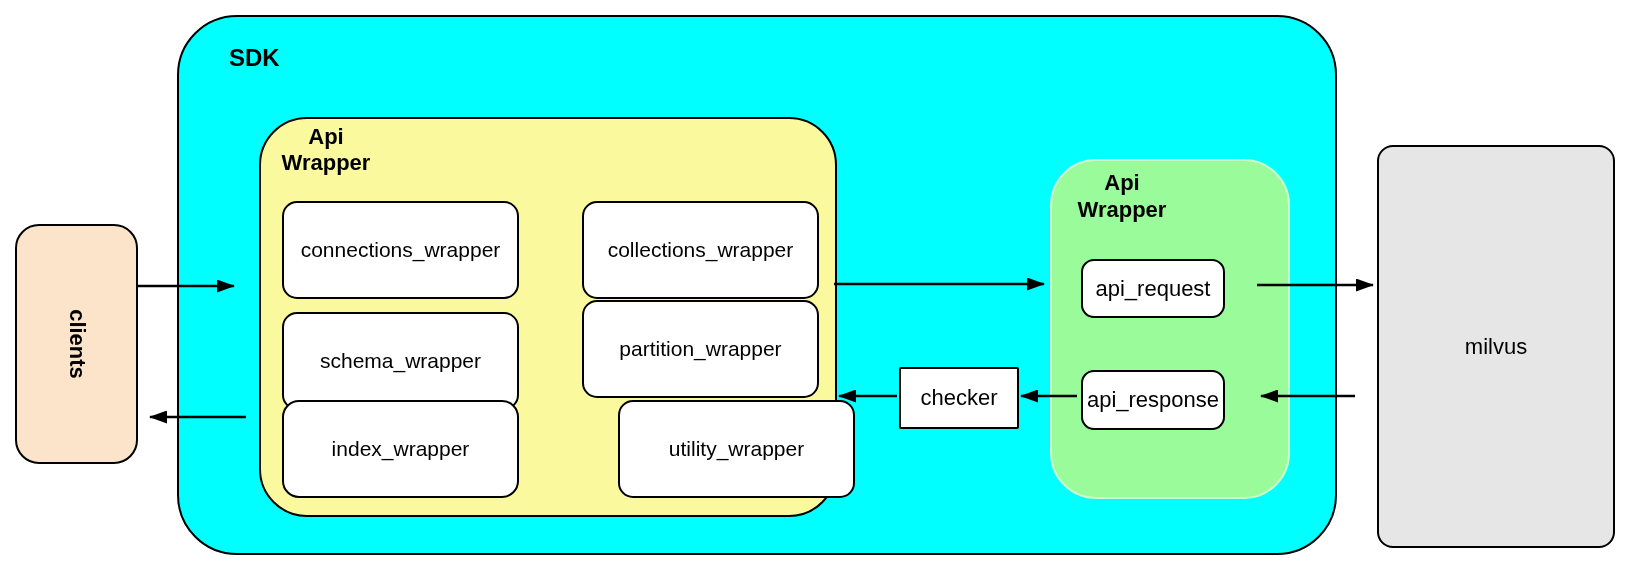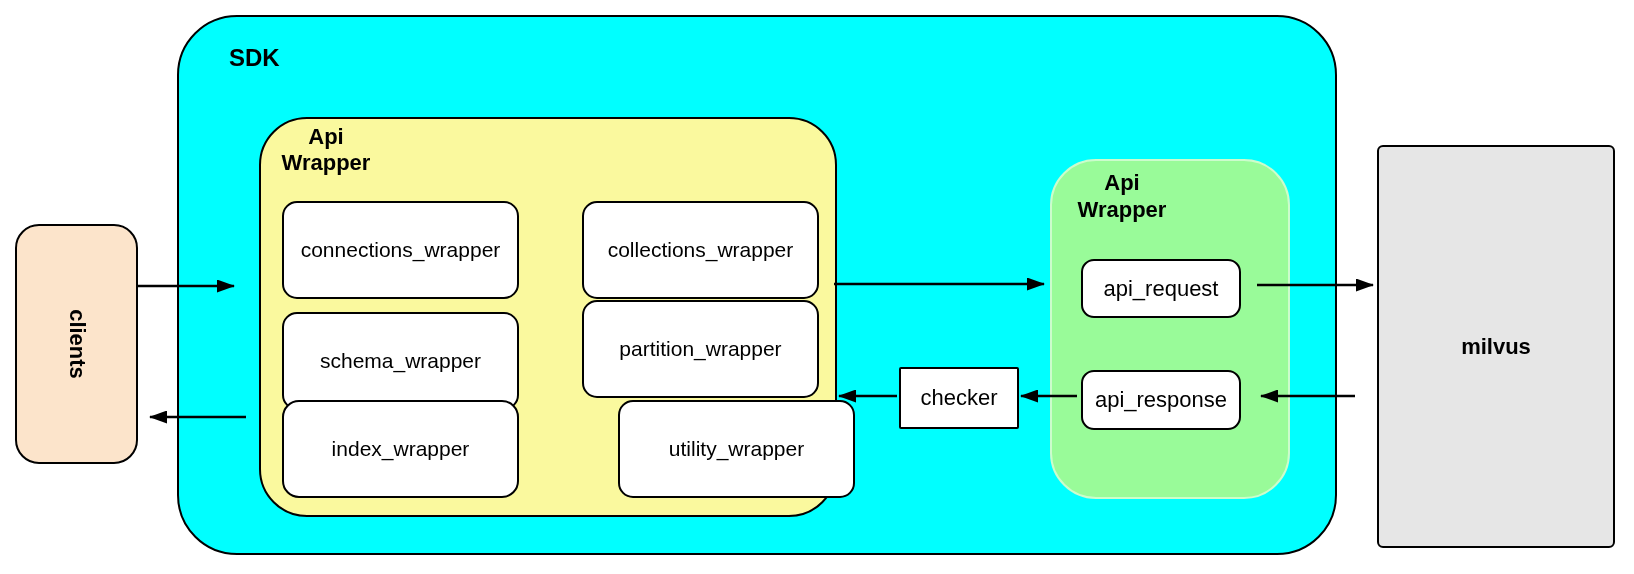--- a/index.html
+++ b/index.html
@@ -57,28 +57,28 @@
   .gateway-box{
     position:absolute;box-sizing:border-box;
     left:871px;top:142px;width:240px;height:340px;border-radius:46px;
     background:var(--api-gateway-fill);border:2px solid #ccfccc;
   }
   .gateway-title{
     position:absolute;left:0;top:8px;width:140px;text-align:center;
     font-weight:bold;font-size:22px;line-height:27px;
   }
   .gw-item{
-    width:160px;border-radius:13px;background:var(--node-fill);font-size:22px;white-space:nowrap;
+    width:144px;border-radius:13px;background:var(--node-fill);font-size:22px;white-space:nowrap;
   }
   .pos-request{left:29px;top:98px;height:59px;}
   .pos-response{left:29px;top:209px;height:60px;}
 
   .milvus-box{
-    left:1377px;top:145px;width:238px;height:403px;border-radius:6px;
-    background:var(--milvus-fill);font-weight:bold;font-size:22px;
+    left:1377px;top:145px;width:238px;height:403px;border-radius:16px;
+    background:var(--milvus-fill);font-weight:normal;font-size:22px;
   }
 
   .arrows{position:absolute;left:0;top:0;width:1634px;height:574px;pointer-events:none;}
   .arrows line{stroke:#000;stroke-width:2.5;}
 </style>
 </head>
 <body>
 
 <div class="canvas">
 

